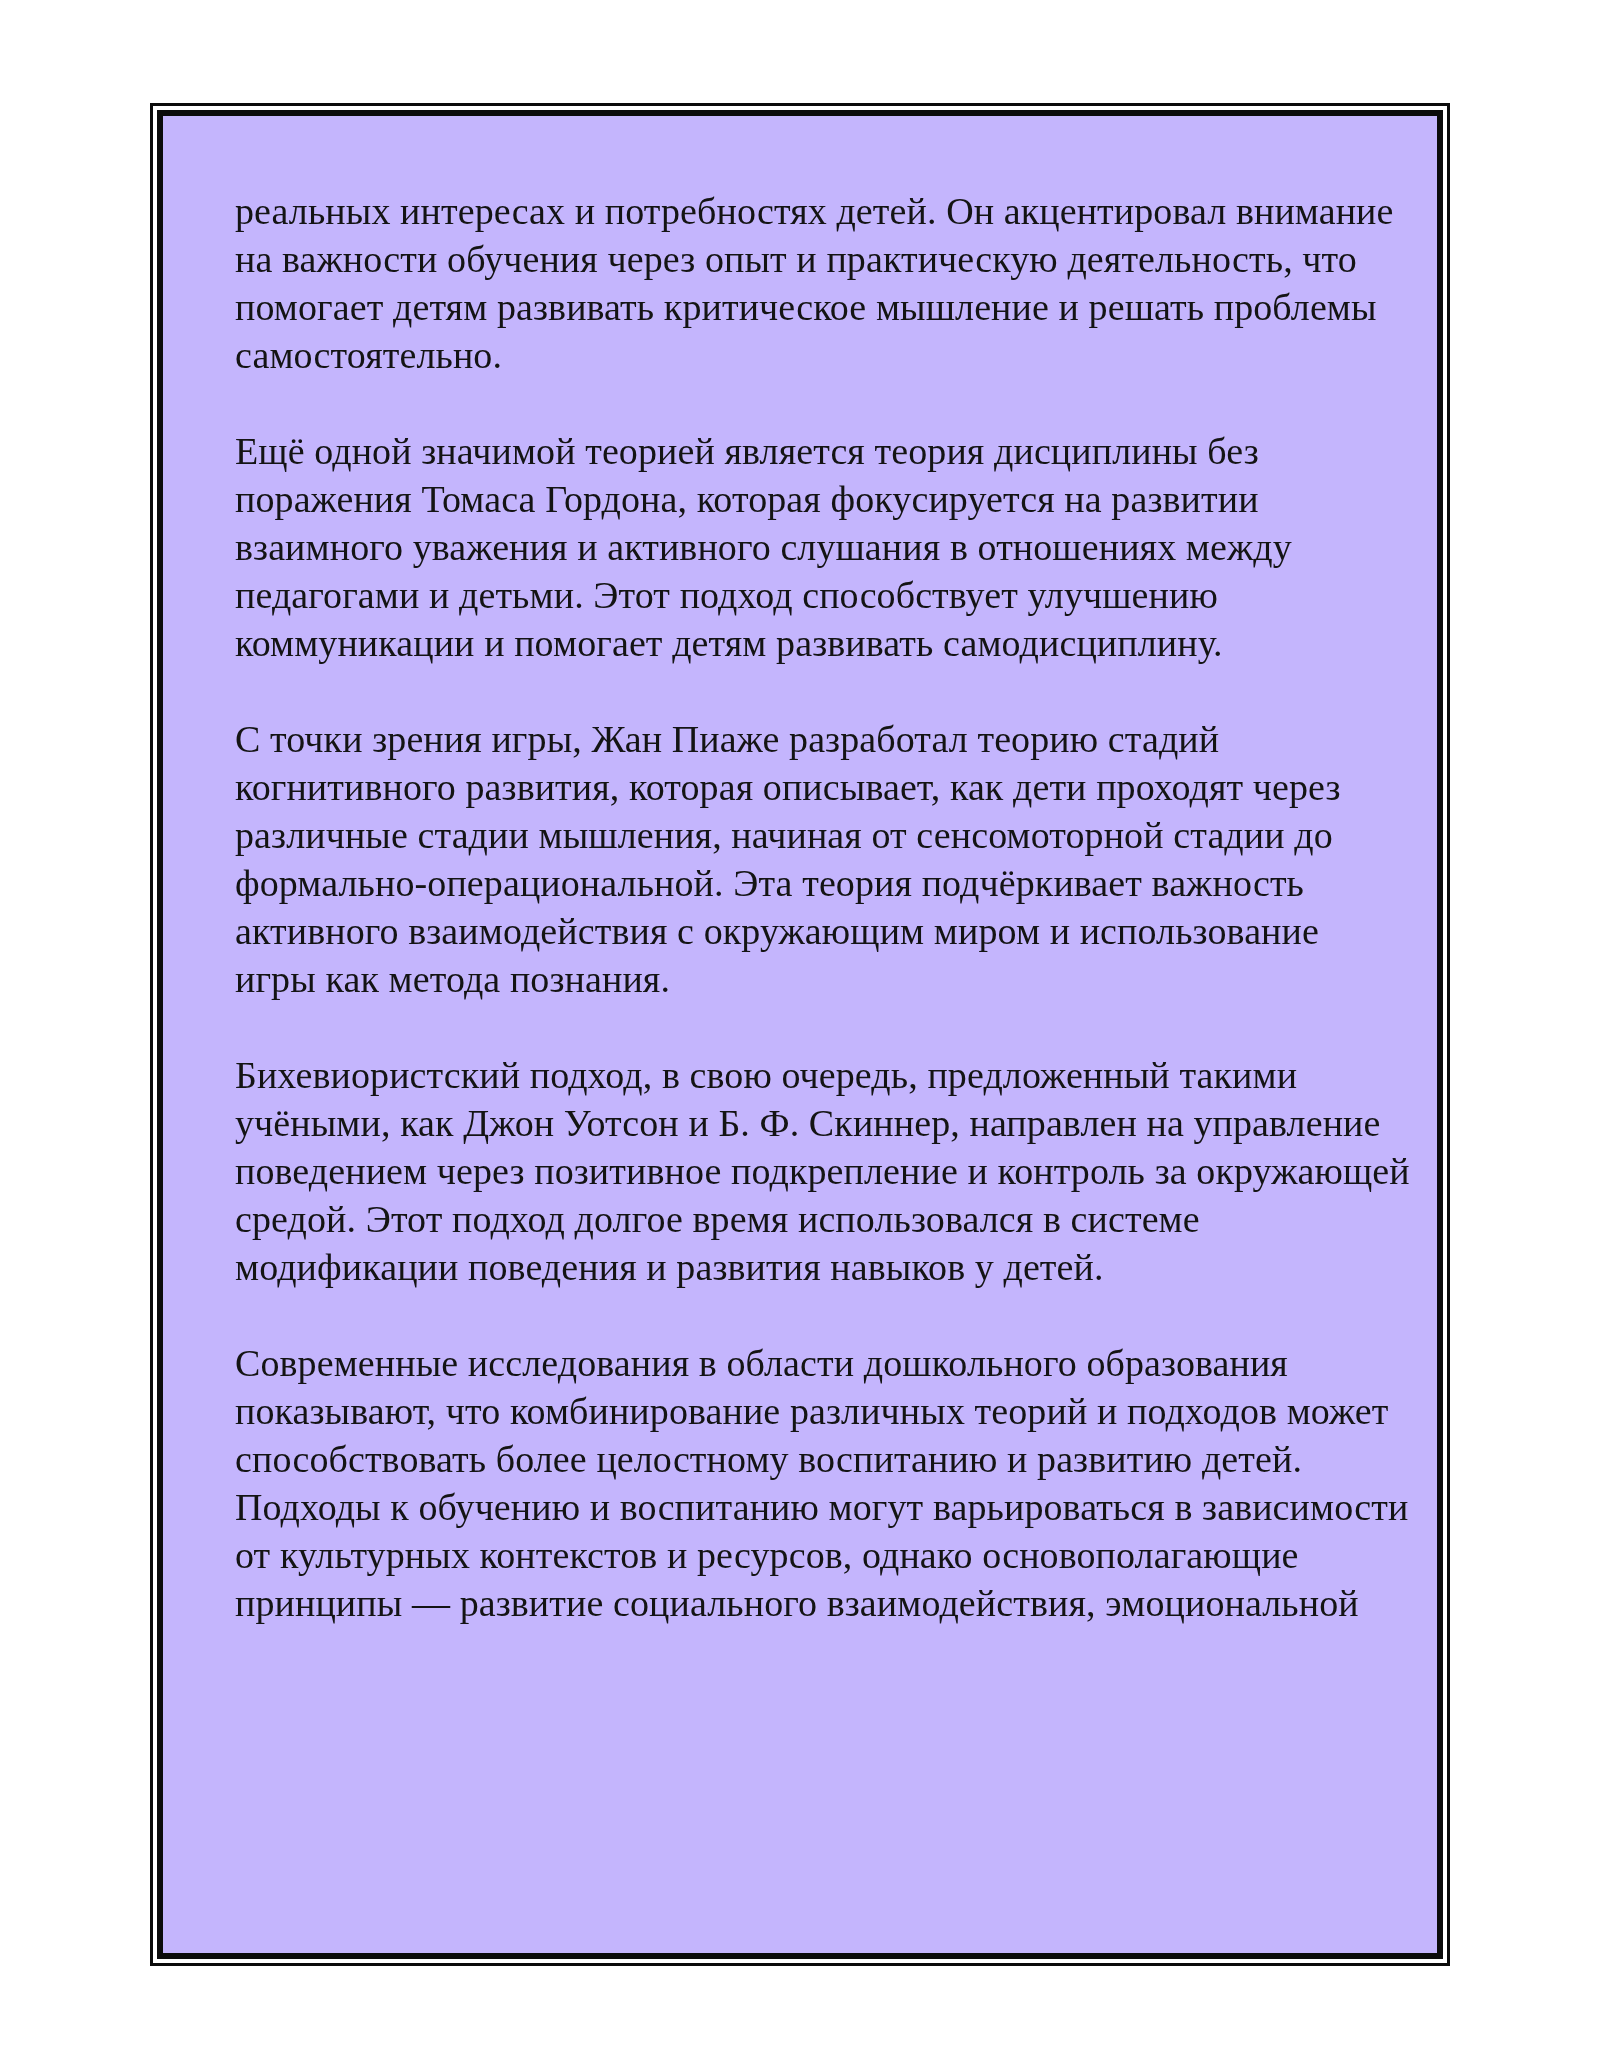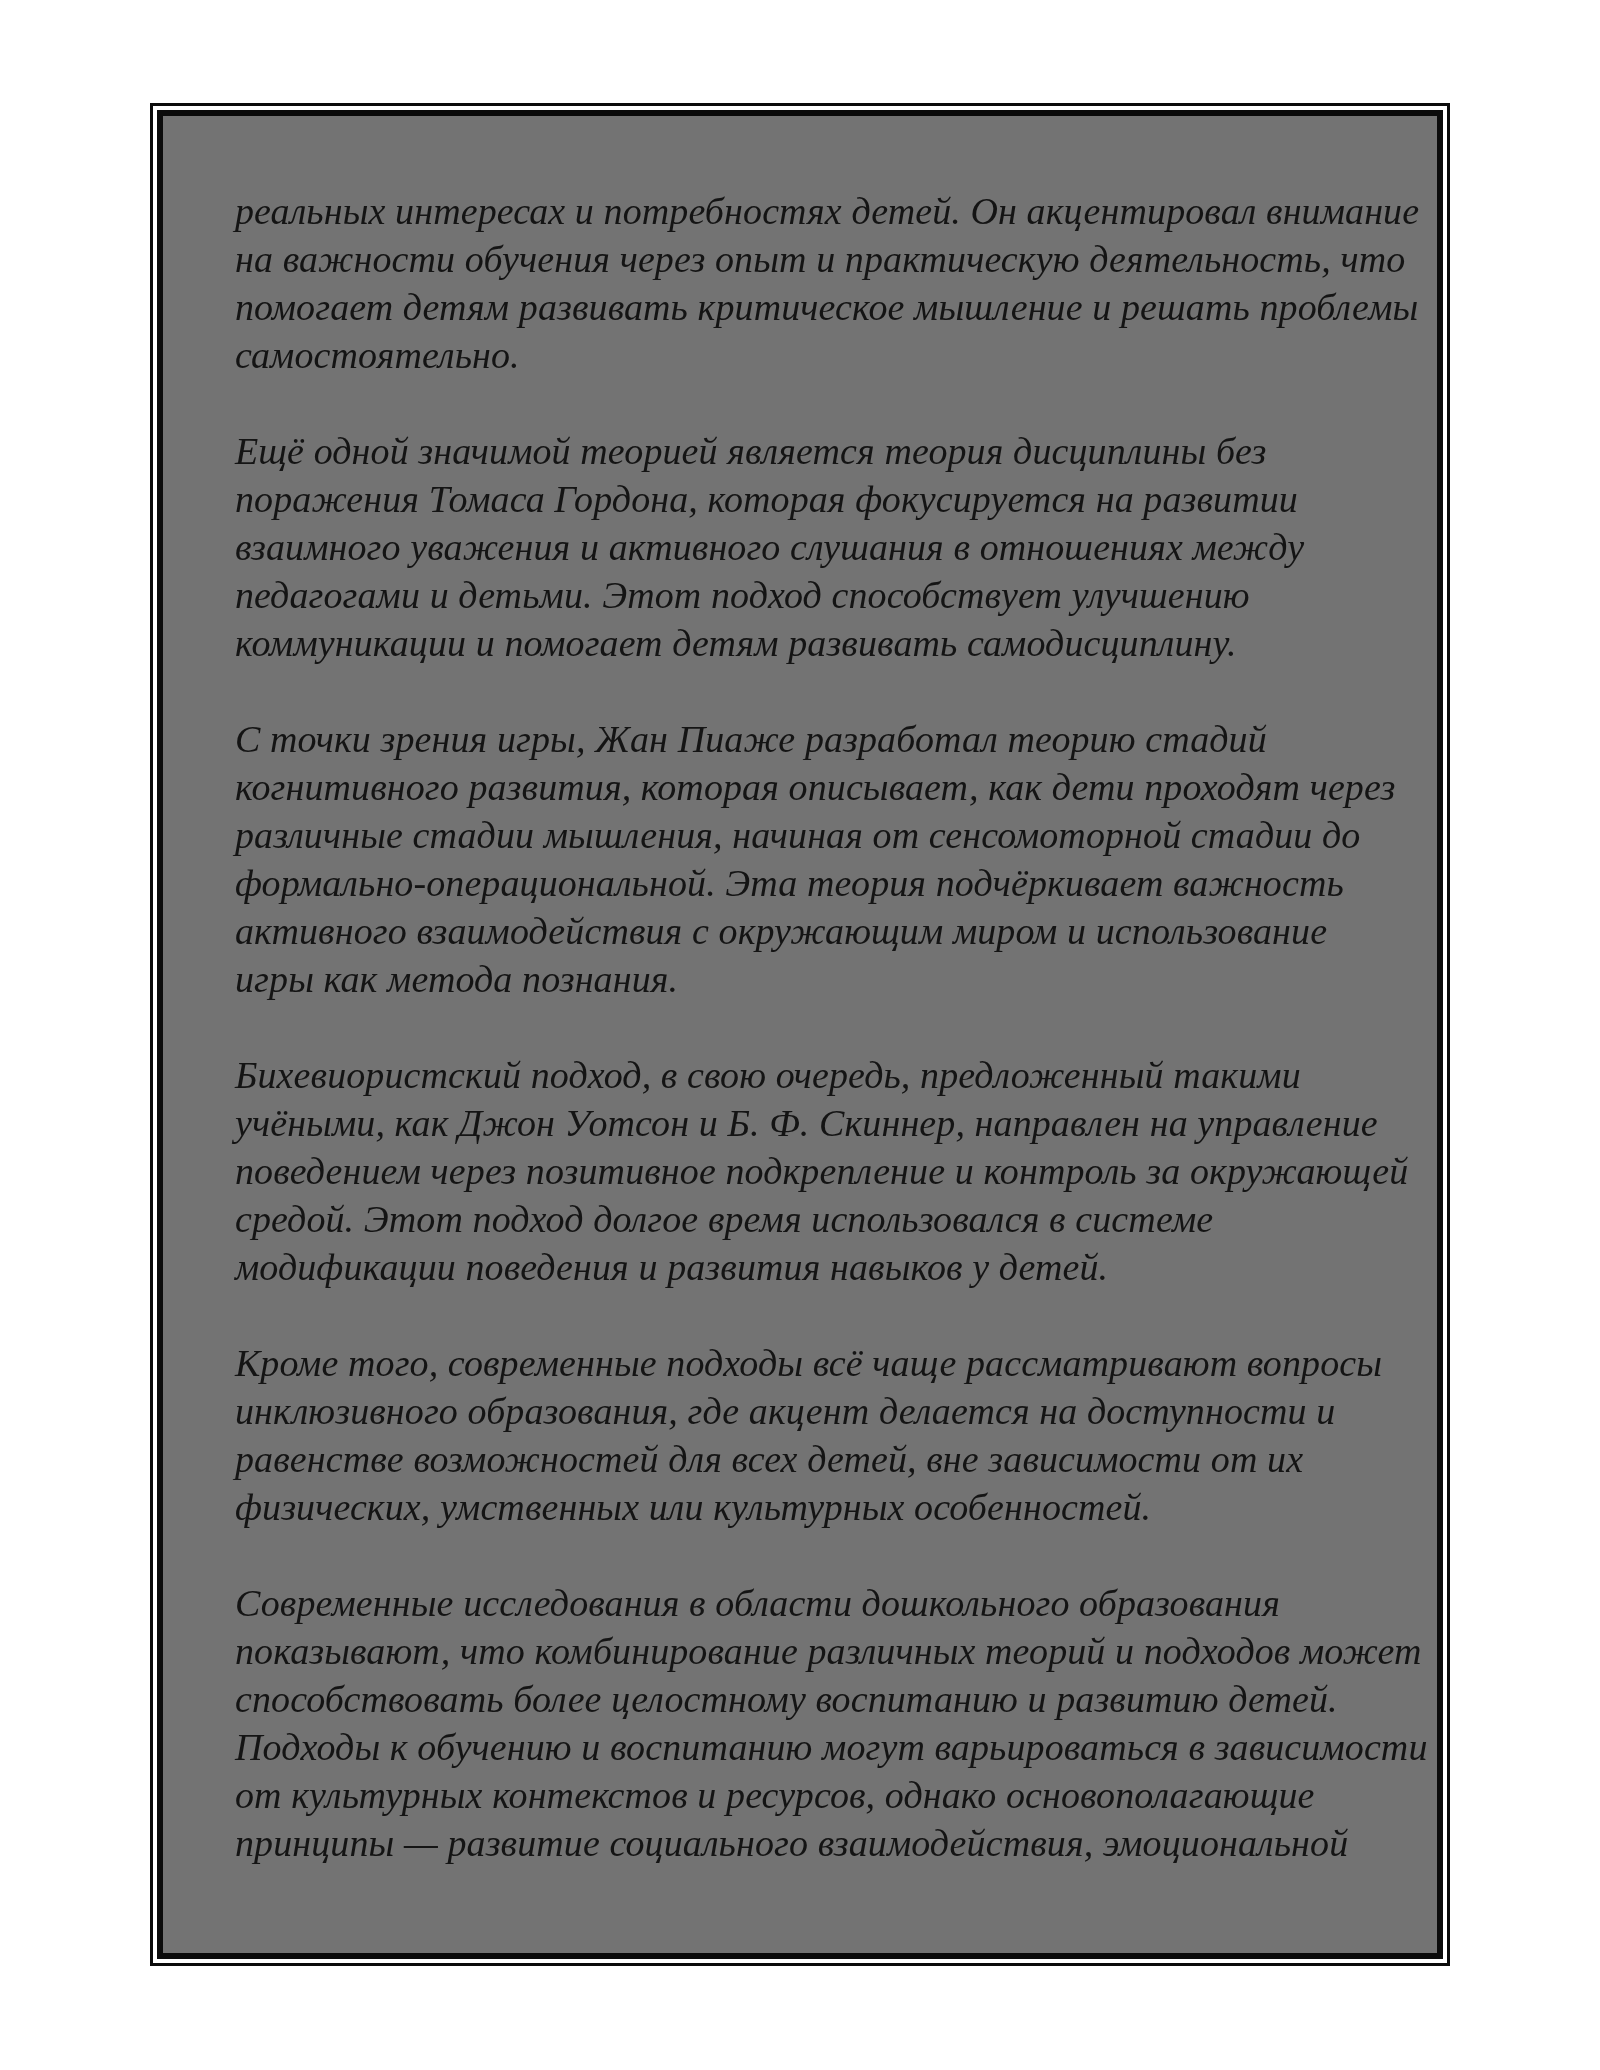--- a/index.html
+++ b/index.html
@@ -25,22 +25,21 @@
     background: #ffffff;
   }
   .frame-inner {
     position: absolute;
     left: 4px;
     top: 4px;
     right: 4px;
     bottom: 4px;
     border: 6px solid #0b0b0b;
     box-sizing: border-box;
-    background: #737373;
-    font-style: italic;
+    background: #c4b5fd;
   }
   .content {
     position: absolute;
     left: 0;
     top: 0;
     right: 0;
     bottom: 0;
     padding: 71px 40px 0 72px;
     overflow: hidden;
     font-family: "Liberation Serif", "DejaVu Serif", serif;
@@ -74,24 +73,20 @@
 когнитивного развития, которая описывает, как дети проходят через
 различные стадии мышления, начиная от сенсомоторной стадии до
 формально-операциональной. Эта теория подчёркивает важность
 активного взаимодействия с окружающим миром и использование
 игры как метода познания.</p>
         <p class="para">Бихевиористский подход, в свою очередь, предложенный такими
 учёными, как Джон Уотсон и Б. Ф. Скиннер, направлен на управление
 поведением через позитивное подкрепление и контроль за окружающей
 средой. Этот подход долгое время использовался в системе
 модификации поведения и развития навыков у детей.</p>
-        <p class="para">Кроме того, современные подходы всё чаще рассматривают вопросы
-инклюзивного образования, где акцент делается на доступности и
-равенстве возможностей для всех детей, вне зависимости от их
-физических, умственных или культурных особенностей.</p>
         <p class="para">Современные исследования в области дошкольного образования
 показывают, что комбинирование различных теорий и подходов может
 способствовать более целостному воспитанию и развитию детей.
 Подходы к обучению и воспитанию могут варьироваться в зависимости
 от культурных контекстов и ресурсов, однако основополагающие
 принципы — развитие социального взаимодействия, эмоциональной</p>
       </div>
     </div>
   </div>
 </div>

